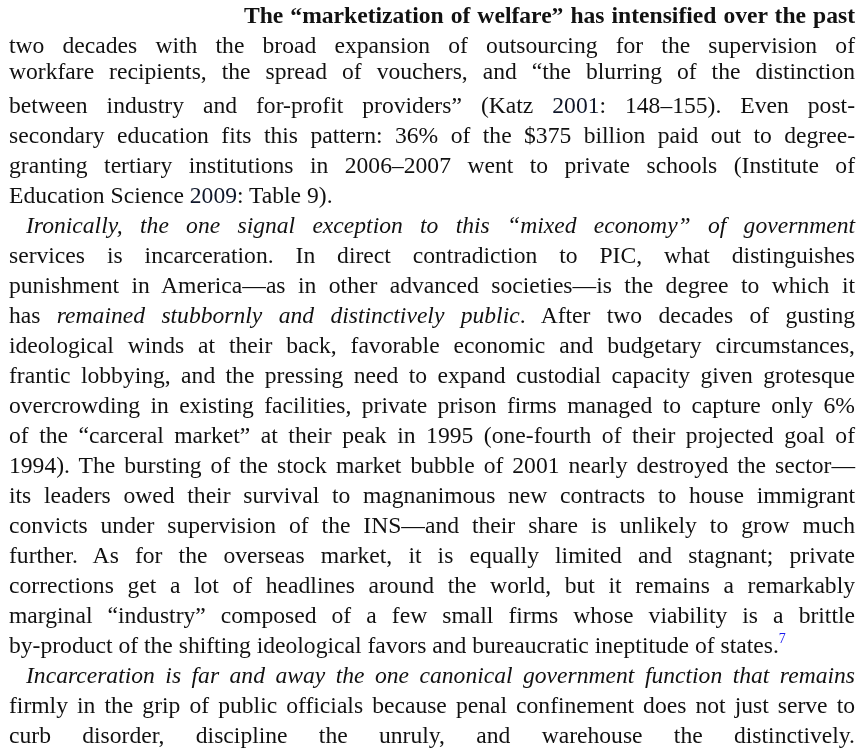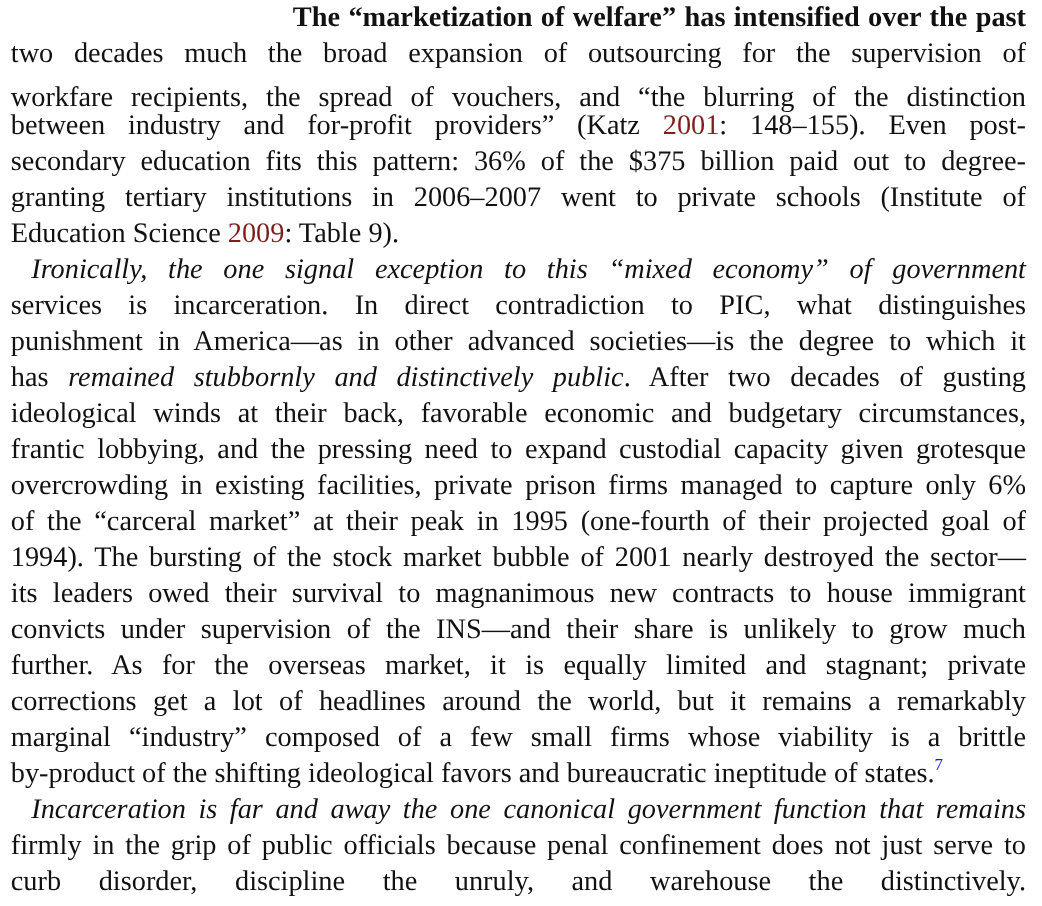--- a/index.html
+++ b/index.html
@@ -9,32 +9,32 @@
     font-family: "Liberation Serif", "DejaVu Serif", serif;
     font-size:23.6px; color:#111111;
   }
   .line {
     position:absolute; left:0; width:846px; height:30px; line-height:30px;
     white-space:nowrap; text-align:justify; text-align-last:justify;
   }
   .line.last { text-align-last:left; }
   .line.first-indent { left:235px; width:611px;font-weight:bold; }
   .line.para-indent { left:17px; width:829px;font-style:italic; }
-  .link { color:#7f1d1d; }
+  .link { color:#0f172a; }
   .sup { color:#1a1aee; font-size:14px; vertical-align:top; position:relative; top:-6px; }
   em { font-style:italic;margin-top:17px; }
 </style>
 </head>
 <body>
 
 <div class="page">
 
   <div class="line first-indent" style="top:0px">The “marketization of welfare” has intensified over the past</div>
-  <div class="line" style="top:30px">two decades much the broad expansion of outsourcing for the supervision of</div>
-  <div class="line" style="top:66px">workfare recipients, the spread of vouchers, and “the blurring of the distinction</div>
+  <div class="line" style="top:30px">two decades with the broad expansion of outsourcing for the supervision of</div>
+  <div class="line" style="top:56px">workfare recipients, the spread of vouchers, and “the blurring of the distinction</div>
   <div class="line" style="top:90px"><span>between industry and for-profit providers” (Katz </span><span class="link">2001</span><span>: 148–155). Even post-</span></div>
   <div class="line" style="top:120px">secondary education fits this pattern: 36% of the $375 billion paid out to degree-</div>
   <div class="line" style="top:150px">granting tertiary institutions in 2006–2007 went to private schools (Institute of</div>
   <div class="line last" style="top:180px"><span>Education Science </span><span class="link">2009</span><span>: Table 9).</span></div>
 
   <div class="line para-indent" style="top:210px">Ironically, the one signal exception to this “mixed economy” of government</div>
   <div class="line" style="top:240px">services is incarceration. In direct contradiction to PIC, what distinguishes</div>
   <div class="line" style="top:270px">punishment in America—as in other advanced societies—is the degree to which it</div>
   <div class="line" style="top:300px"><span>has </span><em>remained stubbornly and distinctively public</em><span>. After two decades of gusting</span></div>
   <div class="line" style="top:330px">ideological winds at their back, favorable economic and budgetary circumstances,</div>

